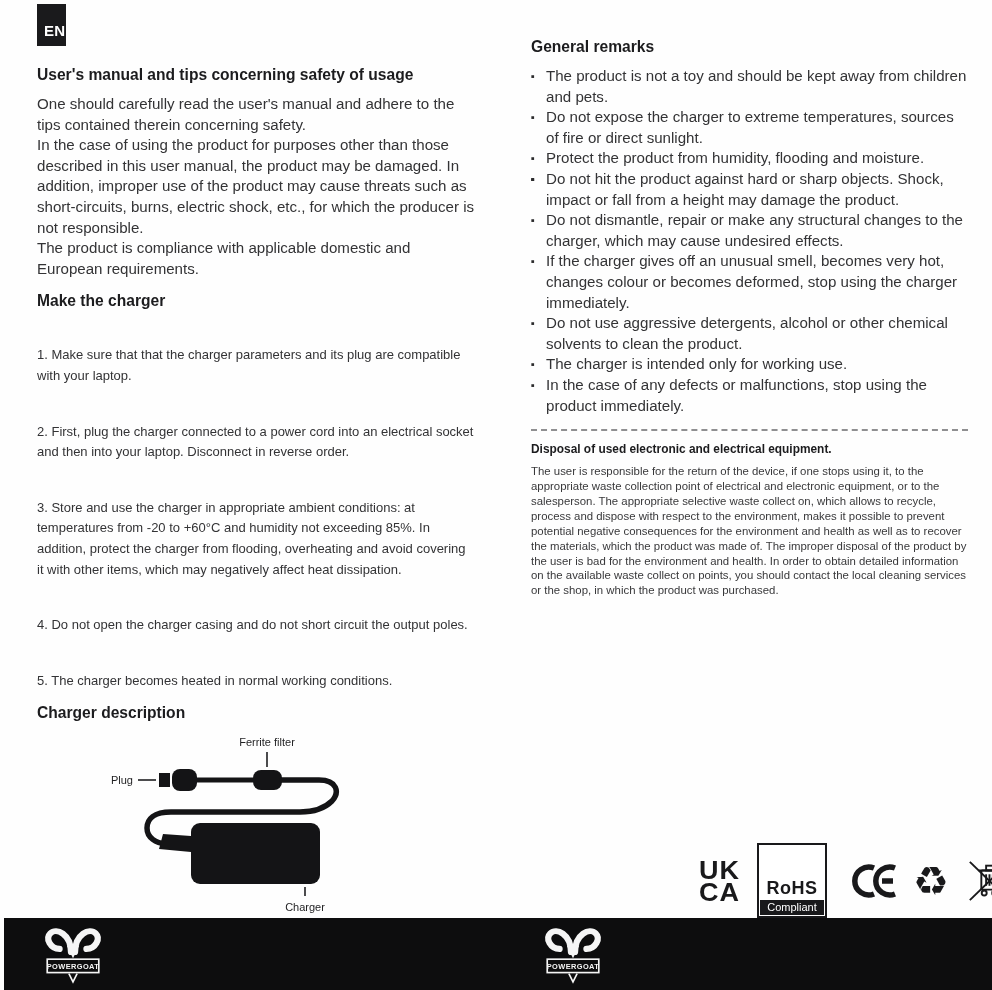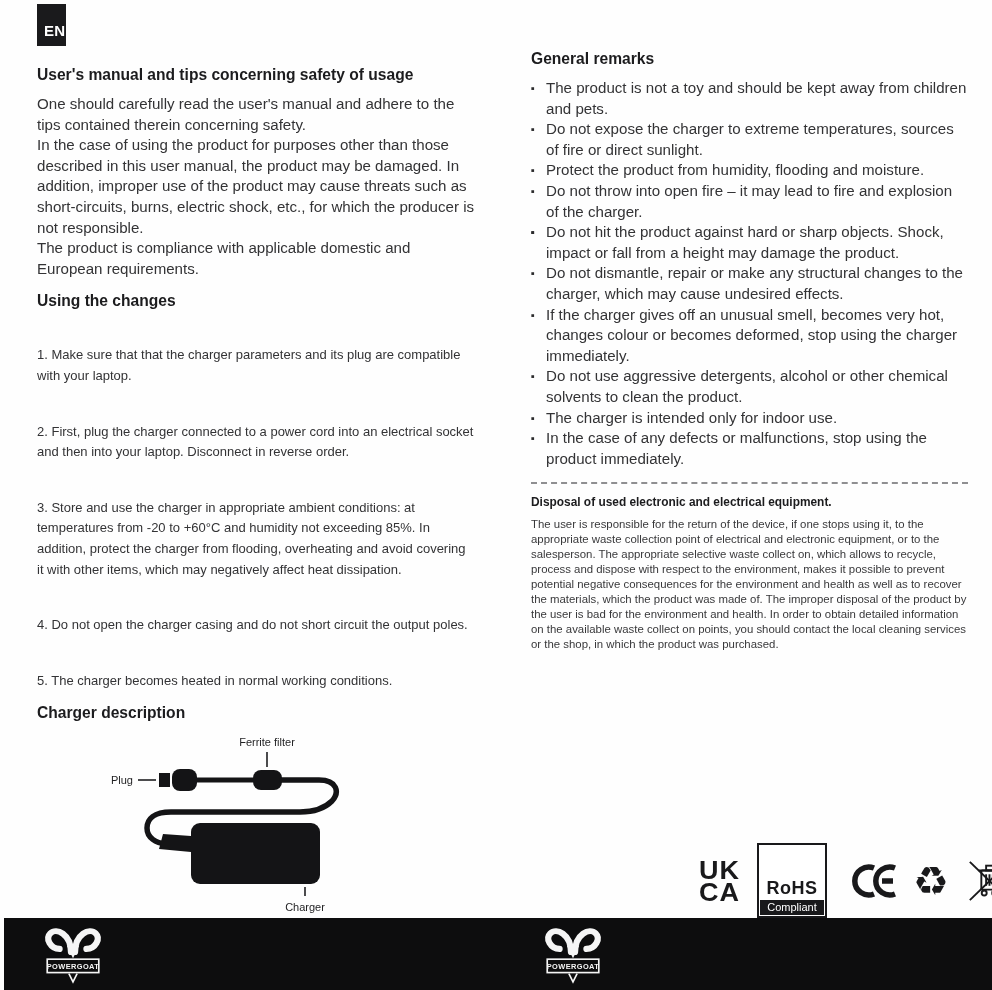--- a/index.html
+++ b/index.html
@@ -77,21 +77,21 @@
   <div class="col-left">
     <h1 class="sec">User's manual and tips concerning safety of usage</h1>
 
     <div class="para">
 
     <div>One should carefully read the user's manual and adhere to the tips contained therein concerning safety.</div>
         <div>In the case of using the product for purposes other than those described in this user manual, the product may be damaged. In addition, improper use of the product may cause threats such as short-circuits, burns, electric shock, etc., for which the producer is not responsible.</div>
         <div>The product is compliance with applicable domestic and European requirements.</div>
       </div>
 
-    <h2 class="sec">Using the changes</h2>
+    <h2 class="sec">Make the charger</h2>
 
     <div class="nlist">
 
     <div>1. Make sure that that the charger parameters and its plug are compatible with your laptop.</div>
         <div>2. First, plug the charger connected to a power cord into an electrical socket and then into your laptop. Disconnect in reverse order.</div>
         <div>3. Store and use the charger in appropriate ambient conditions: at temperatures from -20 to +60°C and humidity not exceeding 85%. In addition, protect the charger from flooding, overheating and avoid covering it with other items, which may negatively affect heat dissipation.</div>
         <div>4. Do not open the charger casing and do not short circuit the output poles.</div>
         <div>5. The charger becomes heated in normal working conditions.</div>
       </div>
 
@@ -118,42 +118,41 @@
         <rect x="96" y="93" width="129" height="61" rx="9"></rect>
       </g>
     </svg>
 
     <div class="set-row">
       <span class="lbl">The set includes:</span><span><span class="set-item"><span class="sqs">▪</span><span>Charger unit</span></span><span class="set-item"><span class="sqs">▪</span><span>Instruction manual</span></span></span>
     </div>
   </div>
 
   <div class="col-right">
-    <h1 class="sec" style="margin-top:16px;">General remarks</h1>
+    <h1 class="sec" style="margin-top:4px;">General remarks</h1>
 
     <div class="bullets">
 
         <div class="bullet-row">
           <span class="sq">▪</span>
           <span>The product is not a toy and should be kept away from children and pets.</span>
         </div>
 
         <div class="bullet-row">
           <span class="sq">▪</span>
           <span>Do not expose the charger to extreme temperatures, sources of fire or direct sunlight.</span>
         </div>
 
         <div class="bullet-row">
           <span class="sq">▪</span>
           <span>Protect the product from humidity, flooding and moisture.</span>
         </div>
 
         <div class="bullet-row">
           <span class="sq">▪</span>
-          <span>Do not throw into open fire – it may lead to fire and explosion of the charger.</span>
         </div>
 
         <div class="bullet-row">
           <span class="sq">▪</span>
         </div>
 
         <div class="bullet-row">
           <span class="sq">▪</span>
           <span>Do not hit the product against hard or sharp objects. Shock, impact or fall from a height may damage the product.</span>
         </div>
@@ -168,21 +167,21 @@
           <span>If the charger gives off an unusual smell, becomes very hot, changes colour or becomes deformed, stop using the charger immediately.</span>
         </div>
 
         <div class="bullet-row">
           <span class="sq">▪</span>
           <span>Do not use aggressive detergents, alcohol or other chemical solvents to clean the product.</span>
         </div>
 
         <div class="bullet-row">
           <span class="sq">▪</span>
-          <span>The charger is intended only for indoor use.</span>
+          <span>The charger is intended only for working use.</span>
         </div>
 
         <div class="bullet-row">
           <span class="sq">▪</span>
           <span>In the case of any defects or malfunctions, stop using the product immediately.</span>
         </div>
       </div>
 
     <hr class="dashedline">
 

